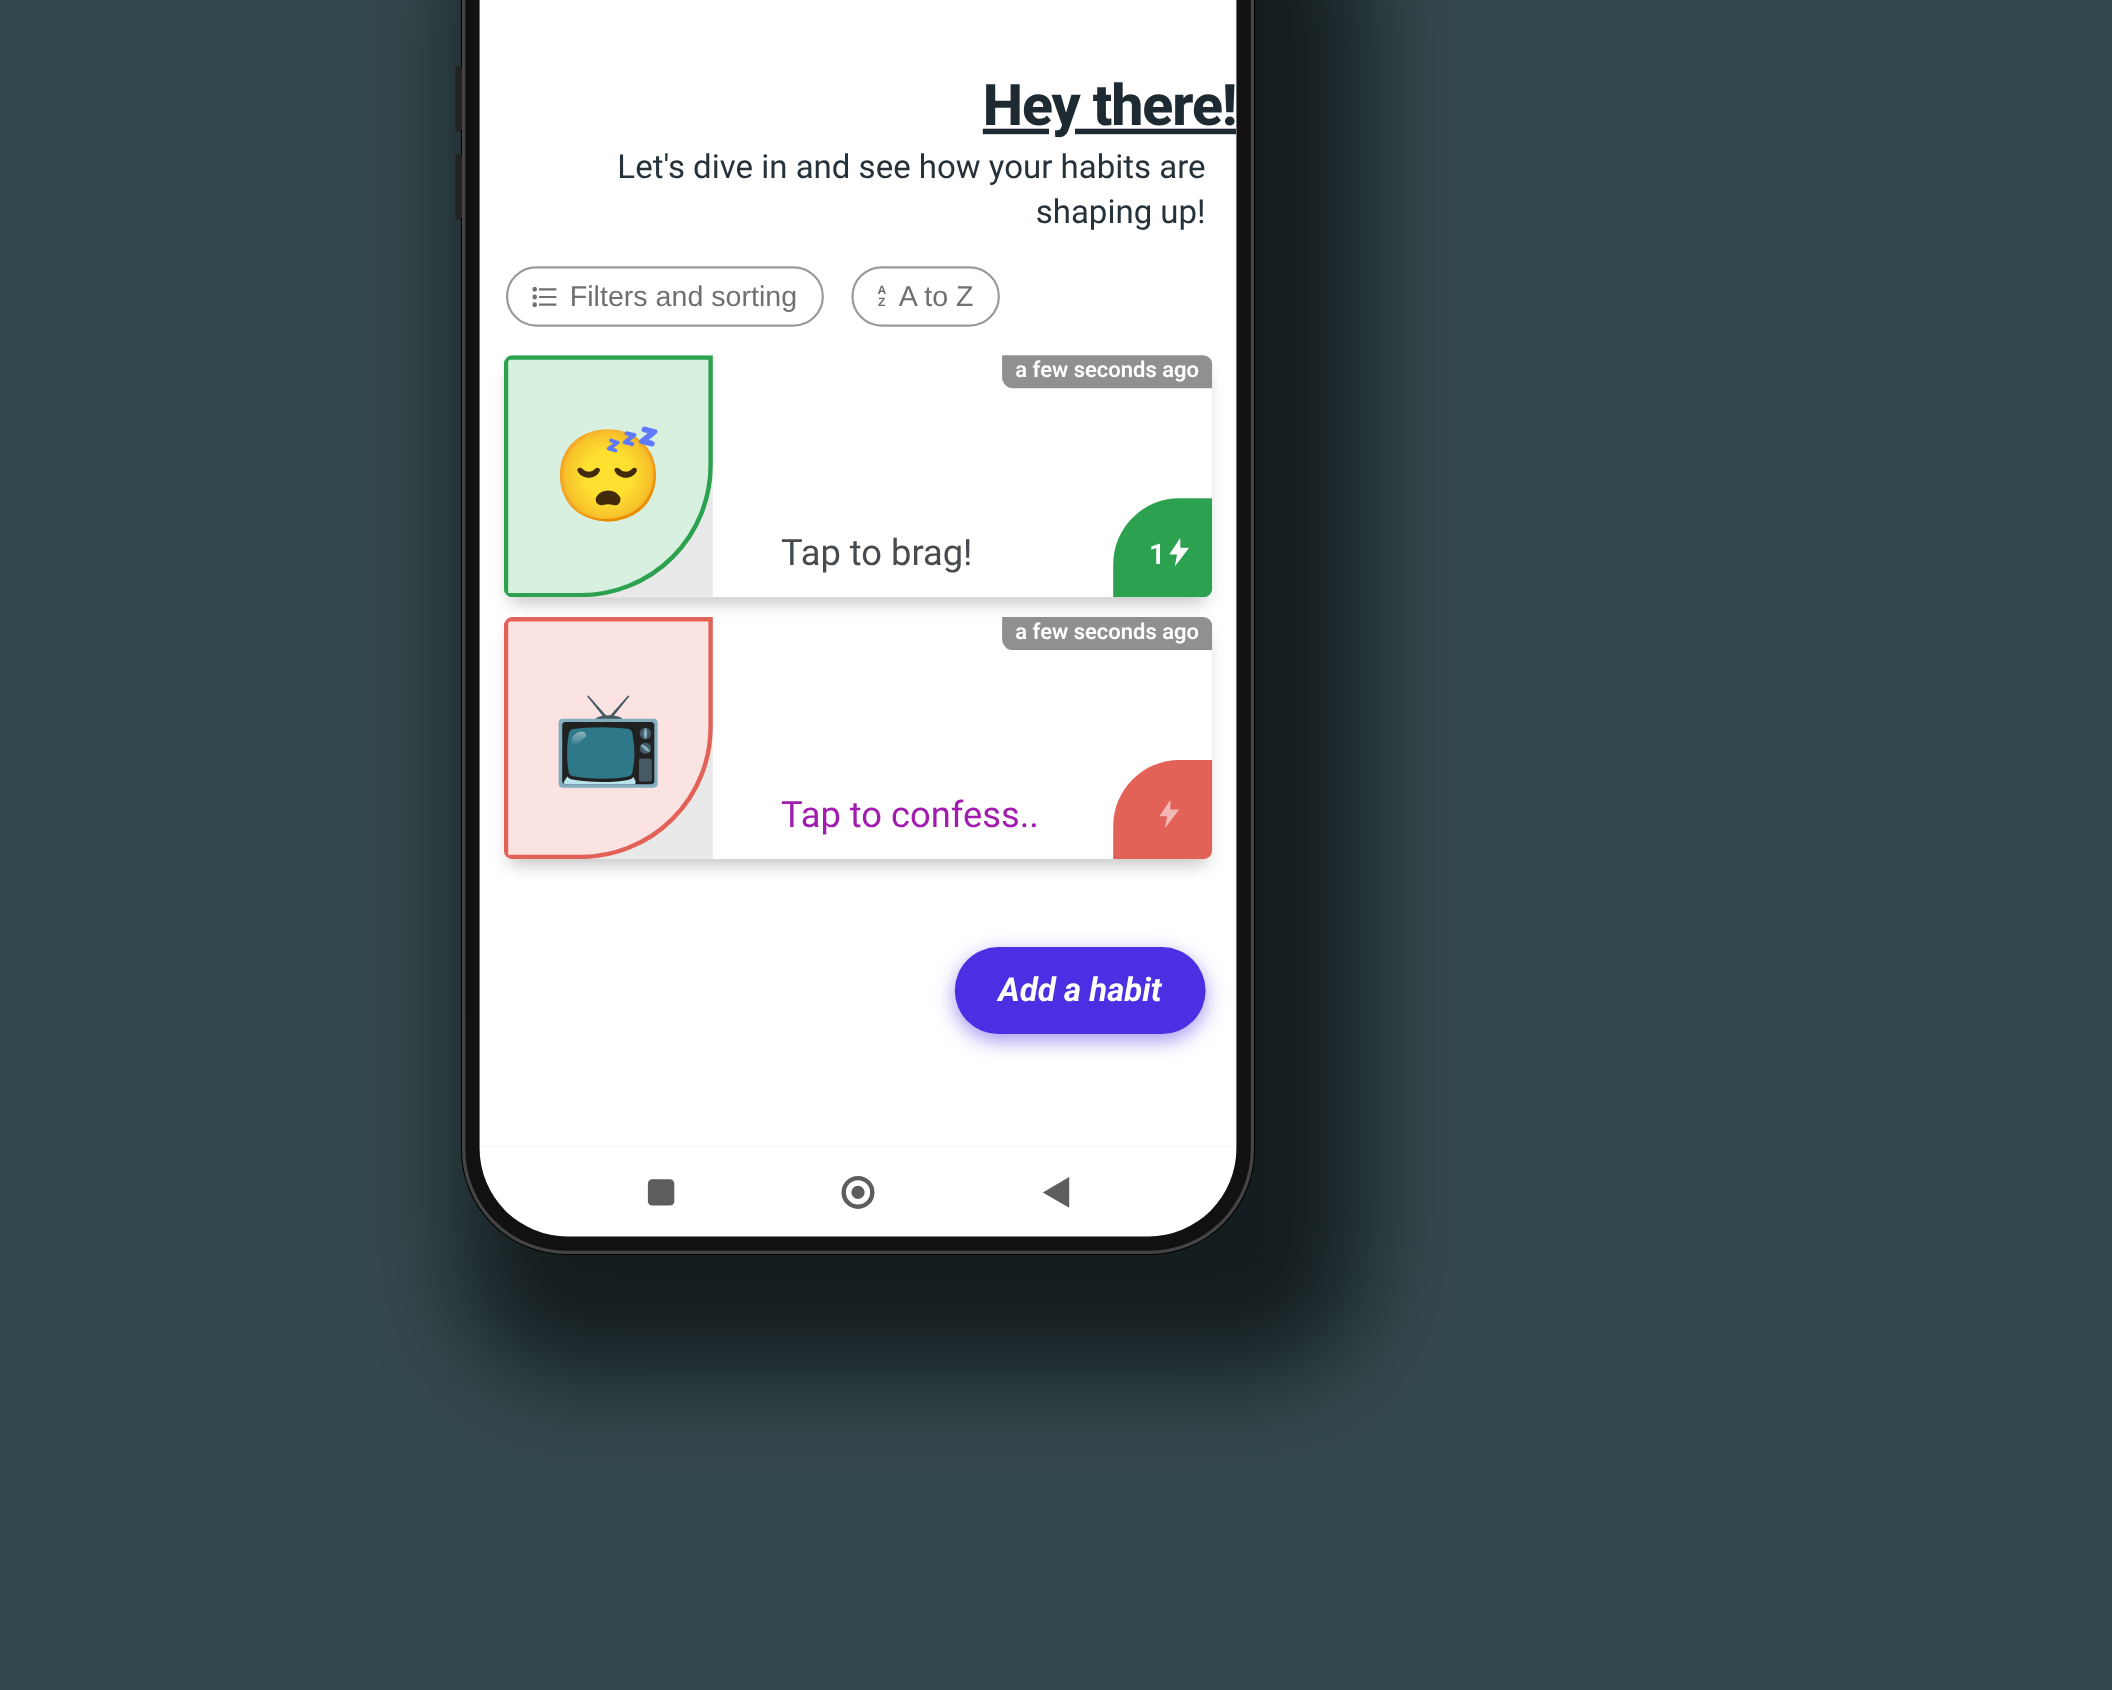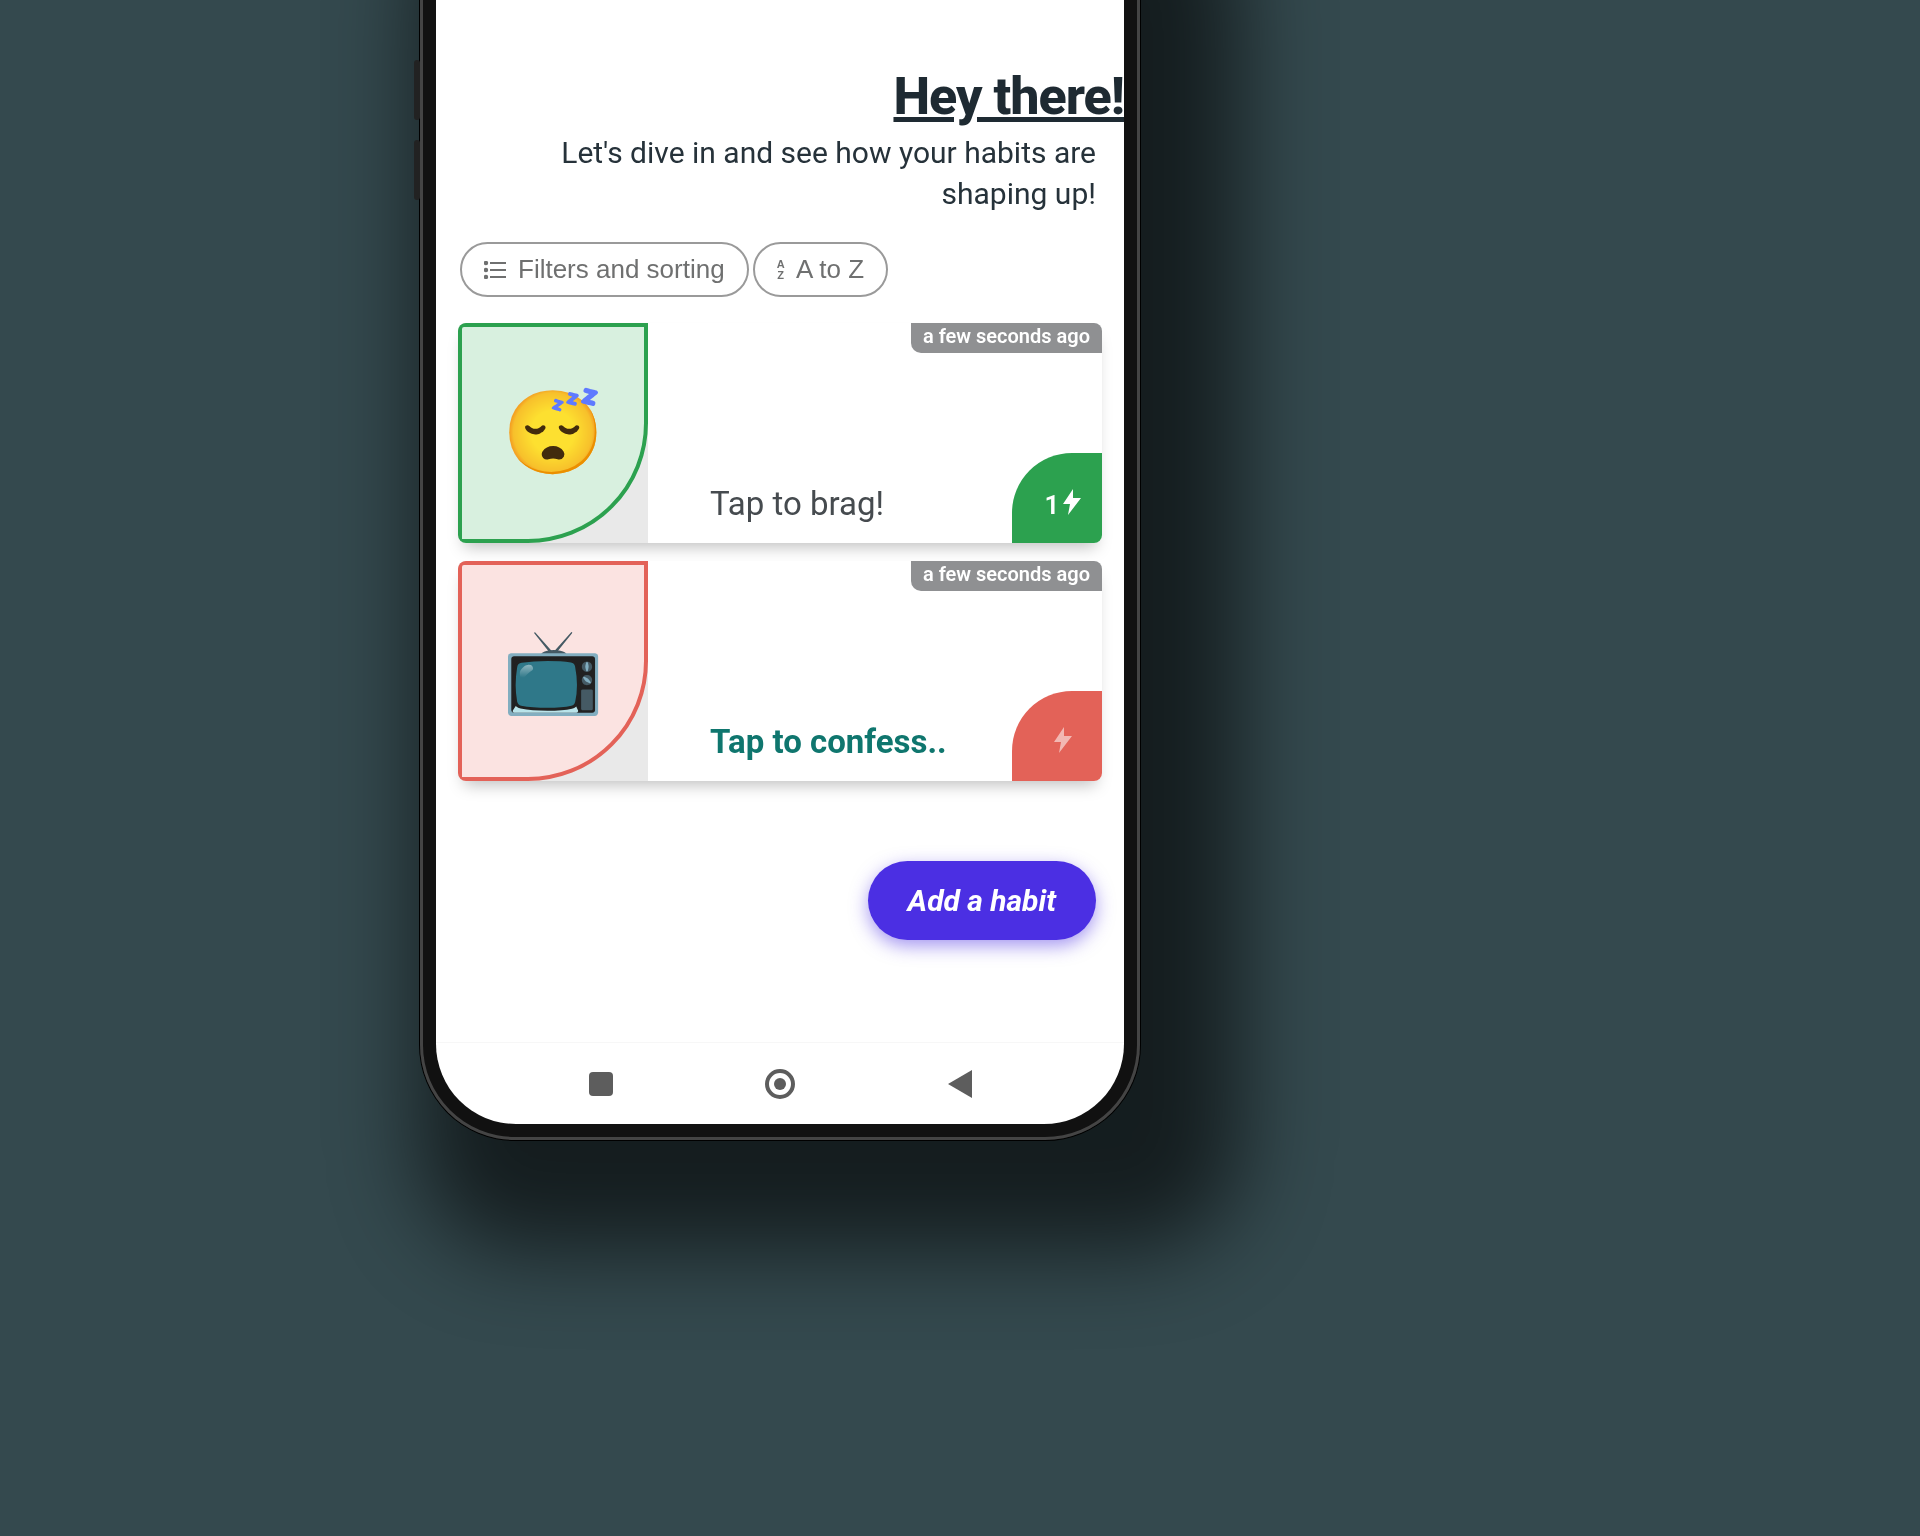--- a/index.html
+++ b/index.html
@@ -67,21 +67,21 @@
   }
   .subheading {
     text-align: right;
     font-size: 30px;
     color: #26323a;
     margin: 6px 28px 0;
     line-height: 1.35;
   }
   .chips {
     display: flex;
-    gap: 4px;
+    gap: 25px;
     padding: 28px 24px 18px;
   }
   .chip {
     display: inline-flex;
     align-items: center;
     gap: 12px;
     border: 2px solid #9a9a9a;
     border-radius: 999px;
     padding: 10px 22px;
     font-size: 26px;
@@ -157,21 +157,21 @@
     line-height: 1.12;
     margin-top: 22px;
     letter-spacing: -0.5px;
   }
   .card-sub {
     font-size: 33px;
     color: #464b4f;
     margin-top: auto;
     margin-bottom: 10px;
   }
-  .card-sub.muted { color: #0f766e; font-weight: bold; }
+  .card-sub.muted { color: #a21caf; }
   .streak-badge {
     position: absolute;
     bottom: 0; right: 0;
     width: 90px; height: 90px;
     border-top-left-radius: 60px;
     display: flex;
     align-items: center;
     justify-content: center;
     gap: 4px;
     color: #fff;

